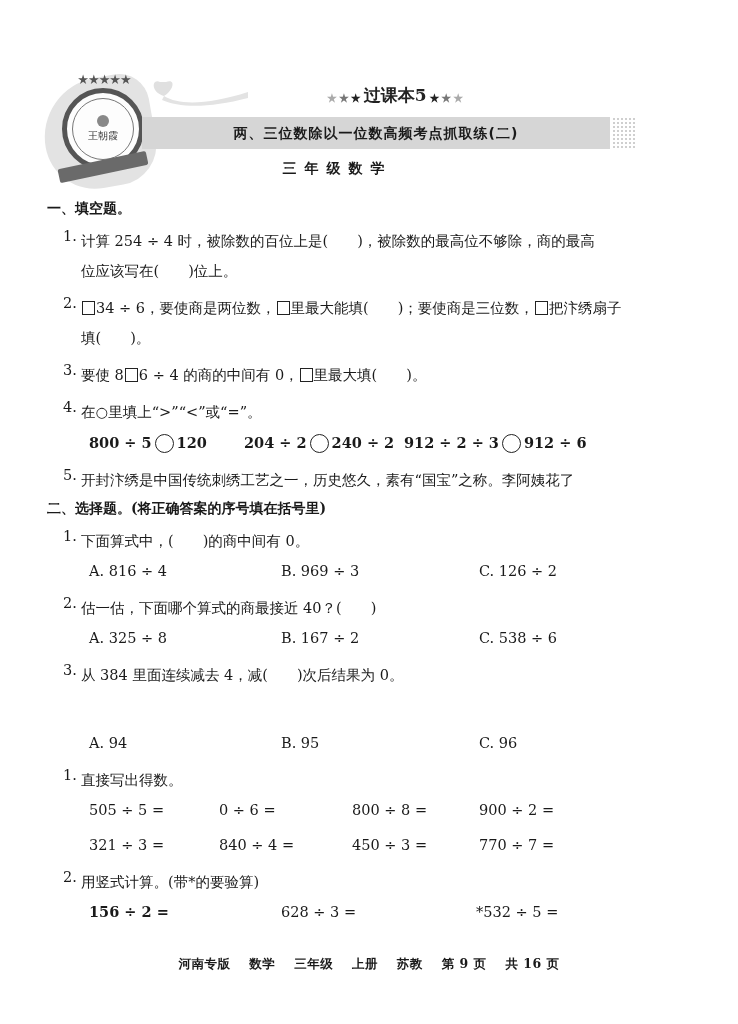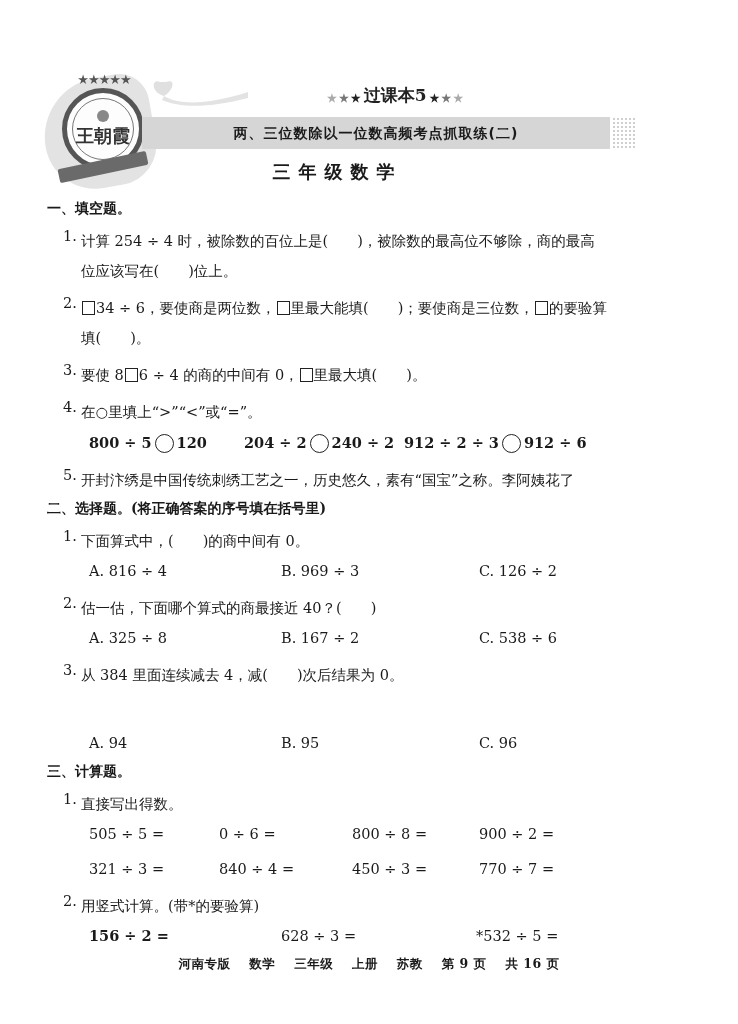--- a/index.html
+++ b/index.html
@@ -7,37 +7,37 @@
          font-family: "DejaVu Serif", "Liberation Serif", serif; color: #1a1a1a; }
   .abs { position: absolute; }
   .wing { left: 44px; top: 78px; width: 110px; height: 110px; background: #e3e3e3;
           border-radius: 60% 30% 40% 50%; transform: rotate(-10deg); }
   .ribbon { left: 150px; top: 78px; width: 100px; height: 30px; }
   .badge { left: 62px; top: 88px; width: 82px; height: 82px; border-radius: 50%;
            background: #fdfdfd; border: 5px solid #555; box-sizing: border-box;
            display: flex; align-items: center; justify-content: center; }
   .badge-inner { width: 60px; height: 60px; border-radius: 50%; border: 1.5px solid #777;
                  display: flex; flex-direction: column; align-items: center; justify-content: center; }
-  .badge-text { font-size: 18px; font-weight: bold; color: #333; letter-spacing: 0; }
+  .badge-text { font-size: 10px; font-weight: normal; color: #333; letter-spacing: 0; }
   .crown { left: 76px; top: 72px; width: 56px; height: 18px; color: #555; font-size: 13px; text-align: center; letter-spacing: -1px; }
   .badge-ribbon { left: 58px; top: 160px; width: 90px; height: 14px; background: #6a6a6a;
                   transform: rotate(-12deg); border-radius: 2px; }
   .series { left: 326px; top: 84px; font-size: 17px; font-weight: bold; color: #222;
             display: flex; align-items: center; }
   .series .stars-l span, .series .stars-r span { font-size: 11px; margin: 0 1px; }
   .banner { left: 142px; top: 117px; width: 468px; height: 32px; background: #d6d6d6; }
   .banner-dots { left: 612px; top: 117px; width: 24px; height: 32px;
                  background-image: radial-gradient(#cfcfcf 1px, transparent 1.2px);
                  background-size: 4px 4px; }
   .banner-title { left: 142px; top: 117px; width: 468px; height: 32px; line-height: 32px;
                   text-align: center; font-family: "DejaVu Sans", "Liberation Sans", sans-serif;
                   font-weight: bold; font-size: 14px; color: #1a1a1a; letter-spacing: 1px; }
   .subtitle { left: 0; width: 675px; top: 160px; text-align: center;
               font-family: "DejaVu Sans", "Liberation Sans", sans-serif;
-              font-weight: bold; font-size: 18px; letter-spacing: 8px; color: #1a1a1a; }
+              font-weight: bold; font-size: 14px; letter-spacing: 8px; color: #1a1a1a; }
   .content { left: 51px; top: 198px; width: 640px; font-size: 14.5px; line-height: 20px; }
   .sec-title { font-weight: bold; font-size: 14px; margin: 0 0 6px -4px; height: 22px; }
   .q { padding-left: 30px; position: relative; margin-bottom: 7px; }
   .q .num { position: absolute; left: 12px; top: 0; }
   .q-line { height: 30px; line-height: 30px; white-space: nowrap; }
   .row { display: flex; height: 30px; line-height: 30px; padding-left: 38px; white-space: nowrap; }
   .row .cell { flex: none; }
   .opt1 { width: 192px; } .opt2 { width: 198px; }
   .calc1 { width: 130px; } .calc2 { width: 133px; } .calc3 { width: 127px; }
   .v1 { width: 192px; font-weight: bold; } .v2 { width: 195px; }
@@ -84,21 +84,21 @@
 
   <div class="q">
     <span class="num">1.</span>
     <div class="q-line">计算 254 ÷ 4 时，被除数的百位上是(　　)，被除数的最高位不够除，商的最高</div>
     <div class="q-line">位应该写在(　　)位上。</div>
   </div>
 
   <div class="q">
     <span class="num">2.</span>
     <div class="q-line">
-      <span class="box"></span><span>34 ÷ 6，要使商是两位数，</span><span class="box"></span><span>里最大能填(　　)；要使商是三位数，</span><span class="box"></span><span>的要验算</span>
+      <span class="box"></span><span>34 ÷ 6，要使商是两位数，</span><span class="box"></span><span>里最大能填(　　)；要使商是三位数，</span><span class="box"></span><span>把汴绣扇子</span>
     </div>
     <div class="q-line">填(　　)。</div>
   </div>
 
   <div class="q">
     <span class="num">3.</span>
     <div class="q-line">
       <span>要使 8</span><span class="box"></span><span>6 ÷ 4 的商的中间有 0，</span><span class="box"></span><span>里最大填(　　)。</span>
     </div>
   </div>
@@ -149,21 +149,20 @@
   <div class="q" style="margin-bottom:0;">
     <span class="num">3.</span>
     <div class="q-line">从 384 里面连续减去 4，减(　　)次后结果为 0。</div>
   </div>
   <div class="row" style="margin-bottom:7px;margin-top:38px;">
     <div class="cell opt1">A. 94</div>
     <div class="cell opt2">B. 95</div>
     <div class="cell">C. 96</div>
   </div>
 
-  <div class="sec-title" style="margin-top:-4px;">三、计算题。</div>
 
   <div class="q" style="margin-bottom:0;">
     <span class="num">1.</span>
     <div class="q-line">直接写出得数。</div>
   </div>
   <div class="row" style="margin-bottom:5px;">
     <div class="cell calc1">505 ÷ 5 =</div>
     <div class="cell calc2">0 ÷ 6 =</div>
     <div class="cell calc3">800 ÷ 8 =</div>
     <div class="cell">900 ÷ 2 =</div>

